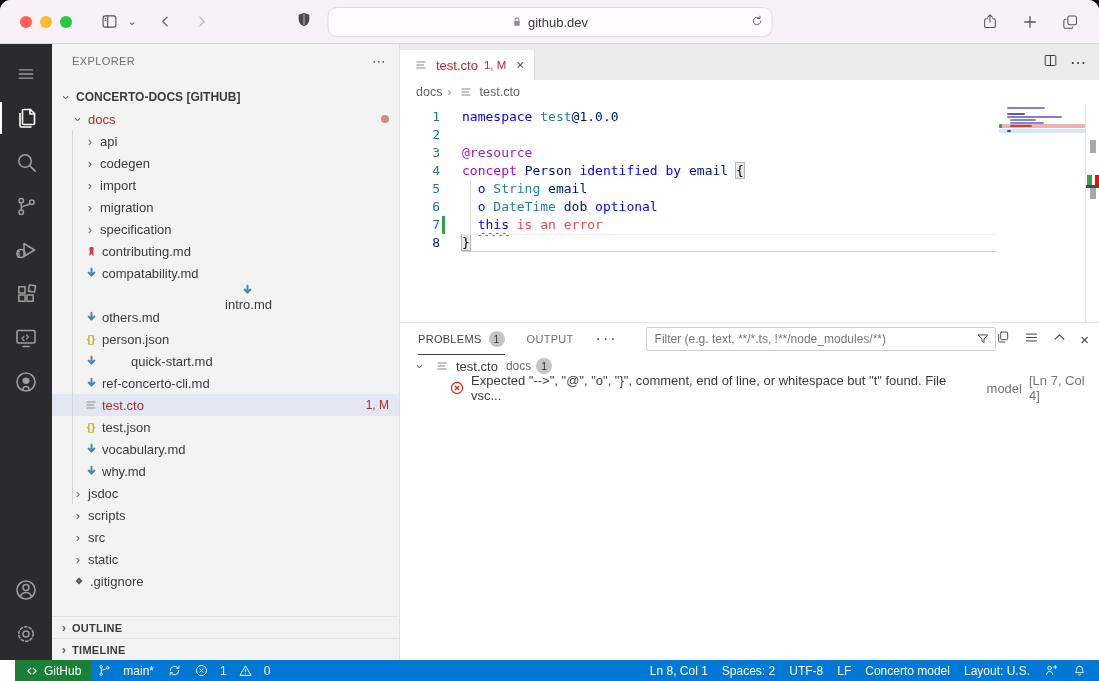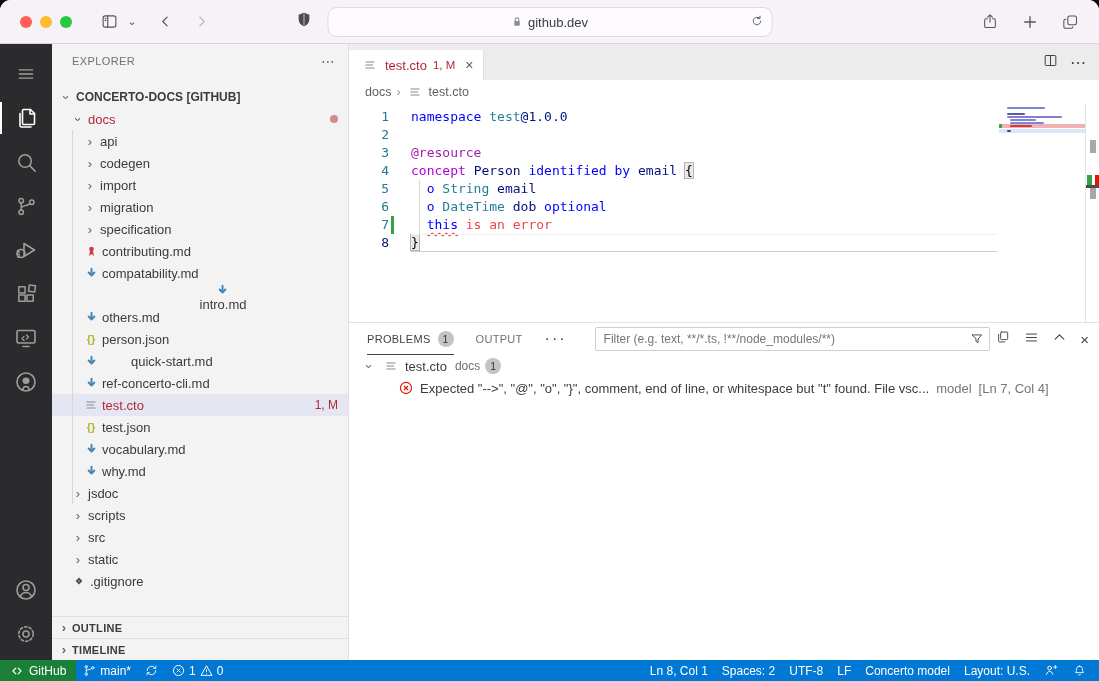--- a/index.html
+++ b/index.html
@@ -20,21 +20,21 @@
   .chevtiny { font-size:11px; color:#55555a; }
 
   
   .main { display:flex; height:616px; }
   .activitybar { width:52px; background:#2b2b2d; display:flex; flex-direction:column; align-items:center; padding-top:8px; position:relative; flex:none; }
   .ab-item { position:relative; width:52px; height:44px; display:flex; align-items:center; justify-content:center; color:#9d9d9d; }
   .ab-item.active { color:#ffffff; }
   .ab-item.active::before { content:""; position:absolute; left:0; top:6px; bottom:6px; width:2px; background:#fff; }
   .ab-bottom { margin-top:auto; margin-bottom:4px; display:flex; flex-direction:column; align-items:center; }
 
-  .sidebar { width:297px; background:#f3f3f3; border-right:1px solid #e0e0e0; display:flex; flex-direction:column; font-size:13px; color:#3b3b3b; flex:none; }
+  .sidebar { width:348px; background:#f3f3f3; border-right:1px solid #e0e0e0; display:flex; flex-direction:column; font-size:13px; color:#3b3b3b; flex:none; }
   .sb-title { height:34px; display:flex; align-items:center; padding:0 12px 0 20px; font-size:11px; color:#6f6f6f; letter-spacing:.4px; }
   .sb-title .more { margin-left:auto; color:#616161; font-size:14px; letter-spacing:1px; }
   .tree { position:relative; padding-top:8px; flex:1; overflow:hidden; }
   .trow { height:22px; display:flex; align-items:center; cursor:pointer; white-space:nowrap; }
   .trow.sel { background:#e4e6f1; }
   .chev { width:16px; flex:none; text-align:center; color:#646465; font-size:13px; display:inline-block; }
   .chev.open { transform:rotate(90deg); }
   .ficon { width:18px; flex:none; display:flex; align-items:center; justify-content:center; }
   .ficon svg { display:block; }
   .json-glyph { color:#b3b338; font-weight:700; font-size:11px; }
@@ -89,22 +89,22 @@
   .filterbox input { border:none; outline:none; flex:1; font-size:12px; padding:0 26px 0 8px; color:#333; background:transparent; font-family:inherit; }
   .filterbox input::placeholder { color:#767676; }
   .funnel { position:absolute; right:5px; color:#424242; display:flex; }
   .ph-actions { margin-left:auto; display:flex; align-items:center; gap:14px; color:#424242; }
   .prow-group { height:22px; display:flex; align-items:center; padding-left:12px; font-size:13px; color:#3b3b3b; gap:5px; }
   .prow-group .desc { color:#6f6f6f; font-size:12px; margin-left:3px; }
   .prow-err { height:22px; display:flex; align-items:center; padding-left:50px; font-size:13px; color:#3b3b3b; gap:7px; }
   .err-meta { color:#757575; }
 
   
-  .statusbar { height:21px; background:#0078d4; color:#fff; display:flex; align-items:center; font-size:12px; }
-  .sb-item { display:flex; align-items:center; gap:4px; padding:0 7px; height:21px; cursor:pointer; }
+  .statusbar { height:21px; background:#0078d4; color:#fff; display:flex; align-items:center; font-size:12px;margin-left:15px; }
+  .sb-item { display:flex; align-items:center; gap:12px; padding:0 7px; height:21px; cursor:pointer; }
   .sb-remote { background:#1a7f37; padding:0 10px; gap:5px; }
   .sb-right { margin-left:auto; display:flex; align-items:center; margin-right:6px; }
   .sb-item svg { display:block; }
 </style>
 </head>
 <body>
 
 <div class="window">
 
   <div class="titlebar">

